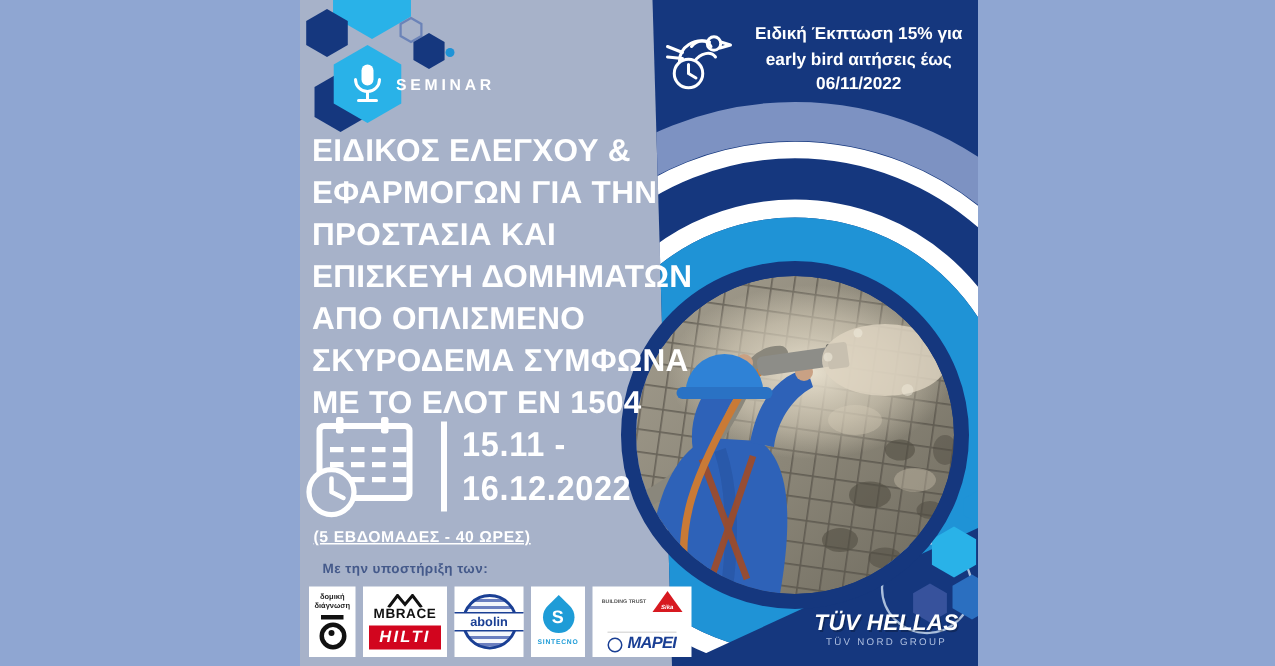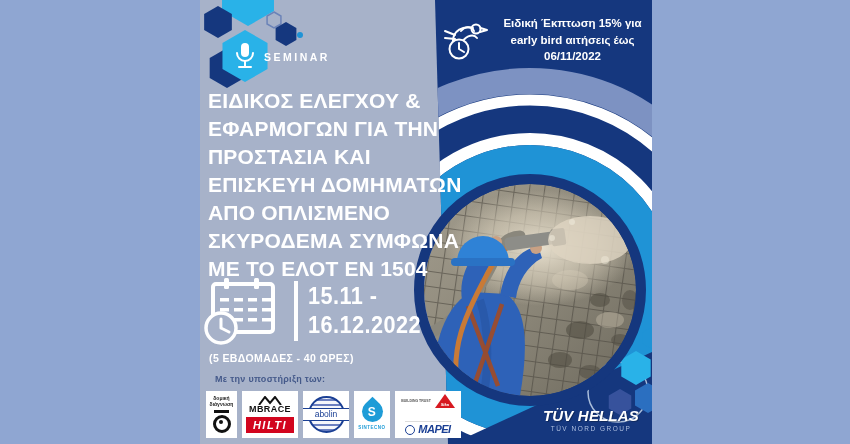--- a/index.html
+++ b/index.html
@@ -25,42 +25,42 @@
     font-size:21px;line-height:1.33;letter-spacing:.2px;white-space:nowrap;}
 
   .date-row{position:absolute;left:10px;top:276px;display:flex;align-items:center;}
   .cal-icon{width:70px;height:70px;overflow:visible;}
   .date-divider{width:4px;height:60px;background:#fff;margin:0 10px 0 14px;}
   .dates{color:#fff;font-weight:800;font-size:23px;line-height:1.25;
     transform:scaleX(.94);transform-origin:left center;white-space:nowrap;
     letter-spacing:.5px;}
 
   .duration{position:absolute;left:9px;top:352px;color:#fff;font-weight:bold;
-    font-size:10.5px;letter-spacing:.4px;}
+    font-size:10.5px;letter-spacing:.4px;text-decoration:underline;}
   .support{position:absolute;left:15px;top:374px;color:#44598a;font-size:9px;
     font-weight:bold;letter-spacing:.3px;}
 
   .logos{position:absolute;left:6px;top:391px;display:flex;gap:5px;align-items:stretch;}
   .logo-box{background:#fff;height:47px;display:flex;flex-direction:column;
     align-items:center;justify-content:center;overflow:hidden;box-sizing:border-box;}
   .lg-doma{width:31px;}
   .doma-line{font-size:5px;color:#222;line-height:1.15;font-weight:bold;}
   .doma-bar{width:15px;height:3px;background:#111;margin:2px 0;}
   .doma-circle{width:12px;height:12px;border:3.5px solid #111;border-radius:50%;position:relative;}
   .doma-circle::after{content:'';position:absolute;width:4px;height:4px;background:#111;
     border-radius:50%;top:2px;left:3px;}
   .lg-mbrace{width:56px;}
   .mb-name{font-size:9px;font-weight:900;color:#111;letter-spacing:.4px;line-height:1;}
   .hilti{margin-top:3px;background:#d2051e;color:#fff;font-weight:900;font-style:italic;
     font-size:11px;padding:1.5px 7px;letter-spacing:1.5px;line-height:1.1;}
   .lg-abolin{width:46px;}
   .ab-circle{width:37px;height:37px;border-radius:50%;border:2px solid #1a3f94;
     background:repeating-linear-gradient(0deg,#6b7fc0 0 2px,#f4f6fb 2px 5px);
     display:flex;align-items:center;justify-content:center;box-sizing:border-box;}
-  .ab-band{background:#fff;border:1px solid #1a3f94;font-size:8.5px;font-weight:normal;
+  .ab-band{background:#fff;border:1px solid #1a3f94;font-size:8.5px;font-weight:bold;
     color:#1a3f94;padding:0 18px;border-radius:2px;line-height:1.2;}
   .lg-sintecno{width:36px;}
   .sn-drop{width:21px;height:21px;border-radius:0 50% 50% 50%;transform:rotate(45deg);
     background:#1e9cd7;display:flex;align-items:center;justify-content:center;margin-top:2px;}
   .sn-drop span{transform:rotate(-45deg);color:#fff;font-weight:900;font-size:12px;}
   .sn-name{font-size:4.5px;font-weight:900;color:#1e9cd7;letter-spacing:.5px;margin-top:3px;}
   .lg-sika{width:66px;}
   .sika-row{display:flex;align-items:center;gap:4px;}
   .sika-bt{font-size:3.5px;color:#555;font-weight:bold;}
   .sika-tri-wrap{position:relative;width:20px;height:14px;}

